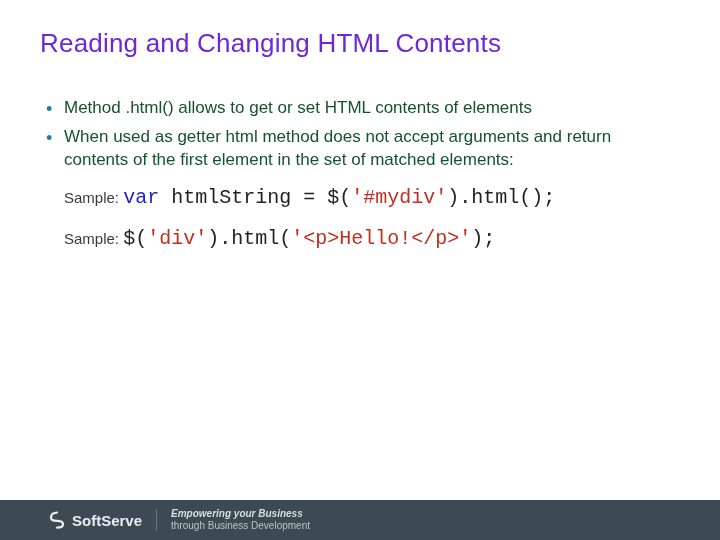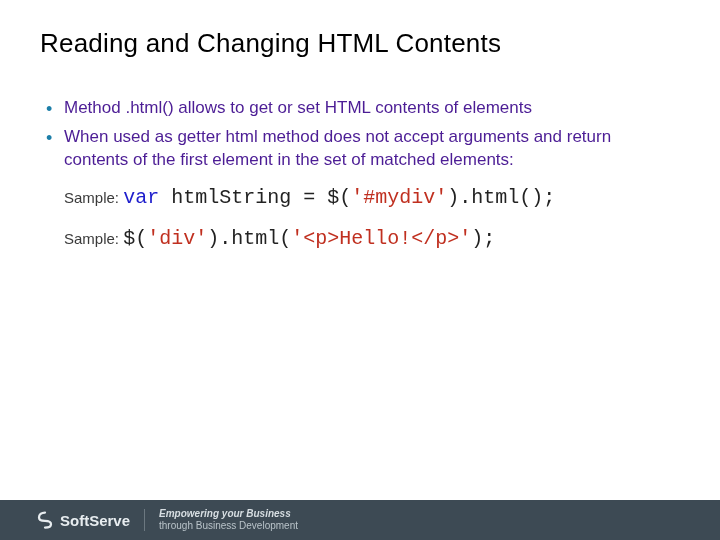--- a/index.html
+++ b/index.html
@@ -11,36 +11,36 @@
     position: relative;
     overflow: hidden;
   }
   .slide {
     width: 100%;
     height: 100%;
     padding: 28px 40px 0 40px;
     position: relative;
   }
   .title {
-    color: #000000;
+    color: #6d28d9;
     font-size: 26px;
     font-weight: 400;
     margin-bottom: 38px;
     letter-spacing: 0.2px;
   }
   ul.content {
     list-style: none;
     padding-left: 4px;
   }
   ul.content > li {
     position: relative;
     padding-left: 20px;
     font-size: 17px;
     line-height: 1.35;
-    color: #4c1d95;
+    color: #14532d;
     margin-bottom: 6px;
   }
   ul.content > li::before {
     content: "•";
     position: absolute;
     left: 2px;
     top: 0;
     color: #1c7ea8;
     font-size: 18px;
   }
@@ -56,21 +56,21 @@
   .plain { color: #222; }
   .footer {
     position: absolute;
     left: 0;
     bottom: 0;
     width: 100%;
     height: 40px;
     background: #3d4a54;
     display: flex;
     align-items: center;
-    padding-left: 36px;
+    padding-left: 48px;
     gap: 14px;
   }
   .logo {
     display: flex;
     align-items: center;
     gap: 6px;
     color: #e8edf0;
     font-weight: 600;
     font-size: 15px;
   }

